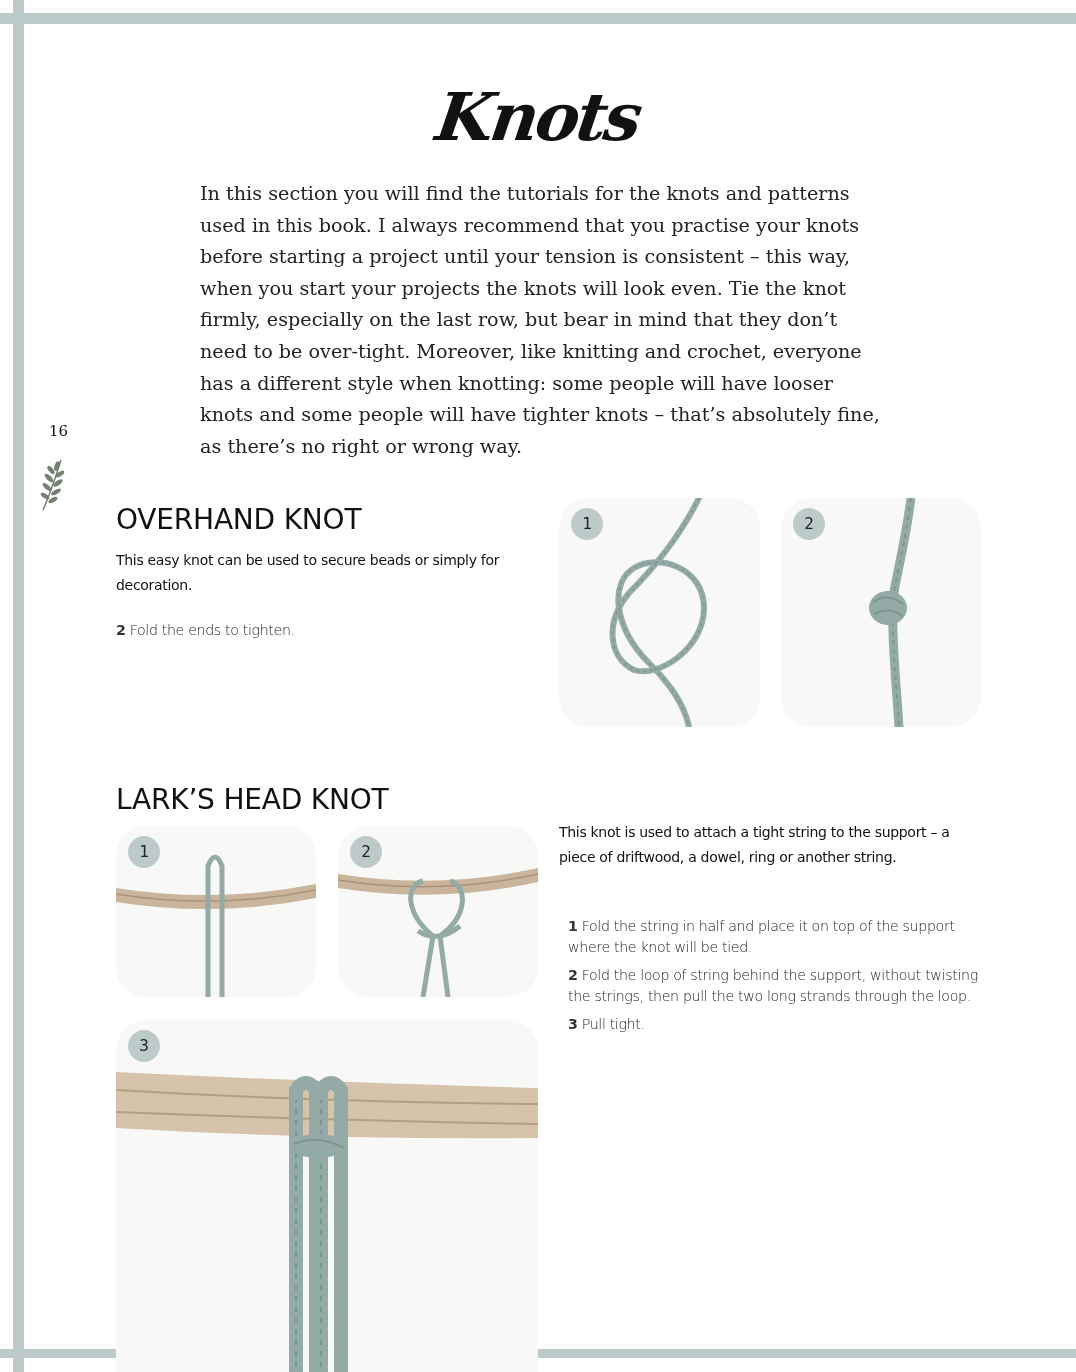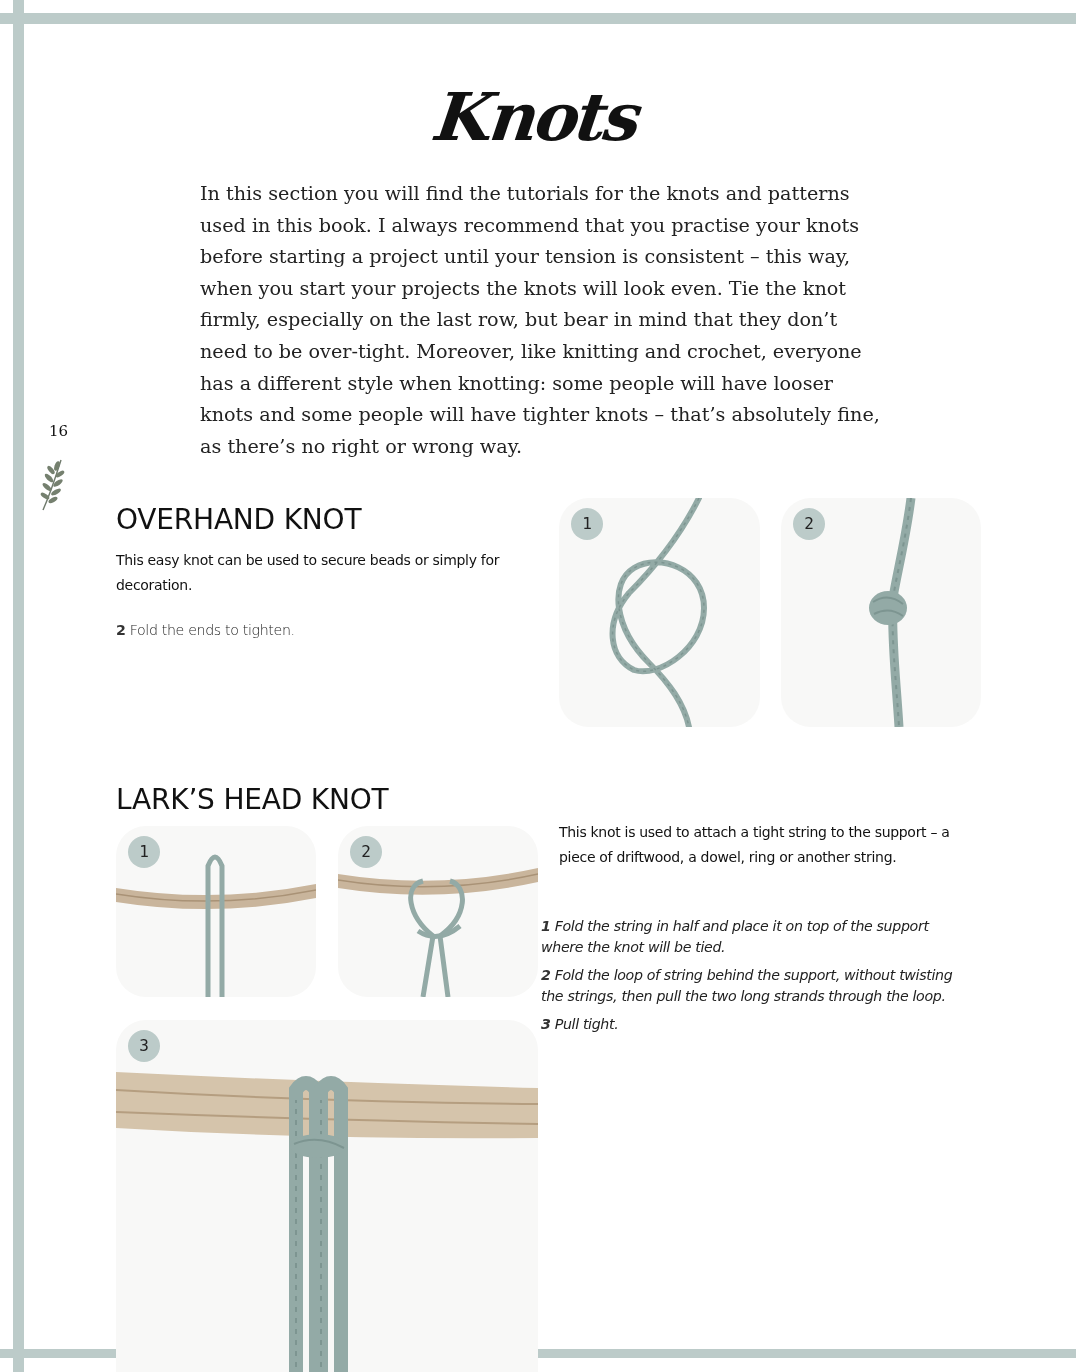--- a/index.html
+++ b/index.html
@@ -129,18 +129,18 @@
       <path d="M180 380 L180 70 Q190 56 200 70 L200 380" stroke="#93aaa6" stroke-width="14" fill="none"></path>
       <path d="M205 380 L205 70 Q215 56 225 70 L225 380" stroke="#93aaa6" stroke-width="14" fill="none"></path>
       <path d="M180 380 L180 80 M205 380 L205 80" stroke="#7d9591" stroke-width="2" stroke-dasharray="5 6" fill="none"></path>
       <ellipse cx="202" cy="126" rx="28" ry="12" fill="#93aaa6"></ellipse>
       <path d="M178 124 Q202 114 228 128" stroke="#7d9591" stroke-width="2" fill="none"></path>
     </svg>
     <div class="badge">3</div>
   </div>
 
   <p class="lead" style="left:559px; top:820px; width:420px; margin:0;">This knot is used to attach a tight string to the support – a piece of driftwood, a dowel, ring or another string.</p>
-  <div class="steps" style="left:541px; top:916px; width:420px;font-style:italic;">
+  <div class="steps" style="left:568px; top:916px; width:420px;">
     <p class="step"><span class="step-num">1</span> <span>Fold the string in half and place it on top of the support where the knot will be tied.</span></p>
     <p class="step"><span class="step-num">2</span> <span>Fold the loop of string behind the support, without twisting the strings, then pull the two long strands through the loop.</span></p>
     <p class="step"><span class="step-num">3</span> <span>Pull tight.</span></p>
   </div>
 </section>
 
 </body></html>

